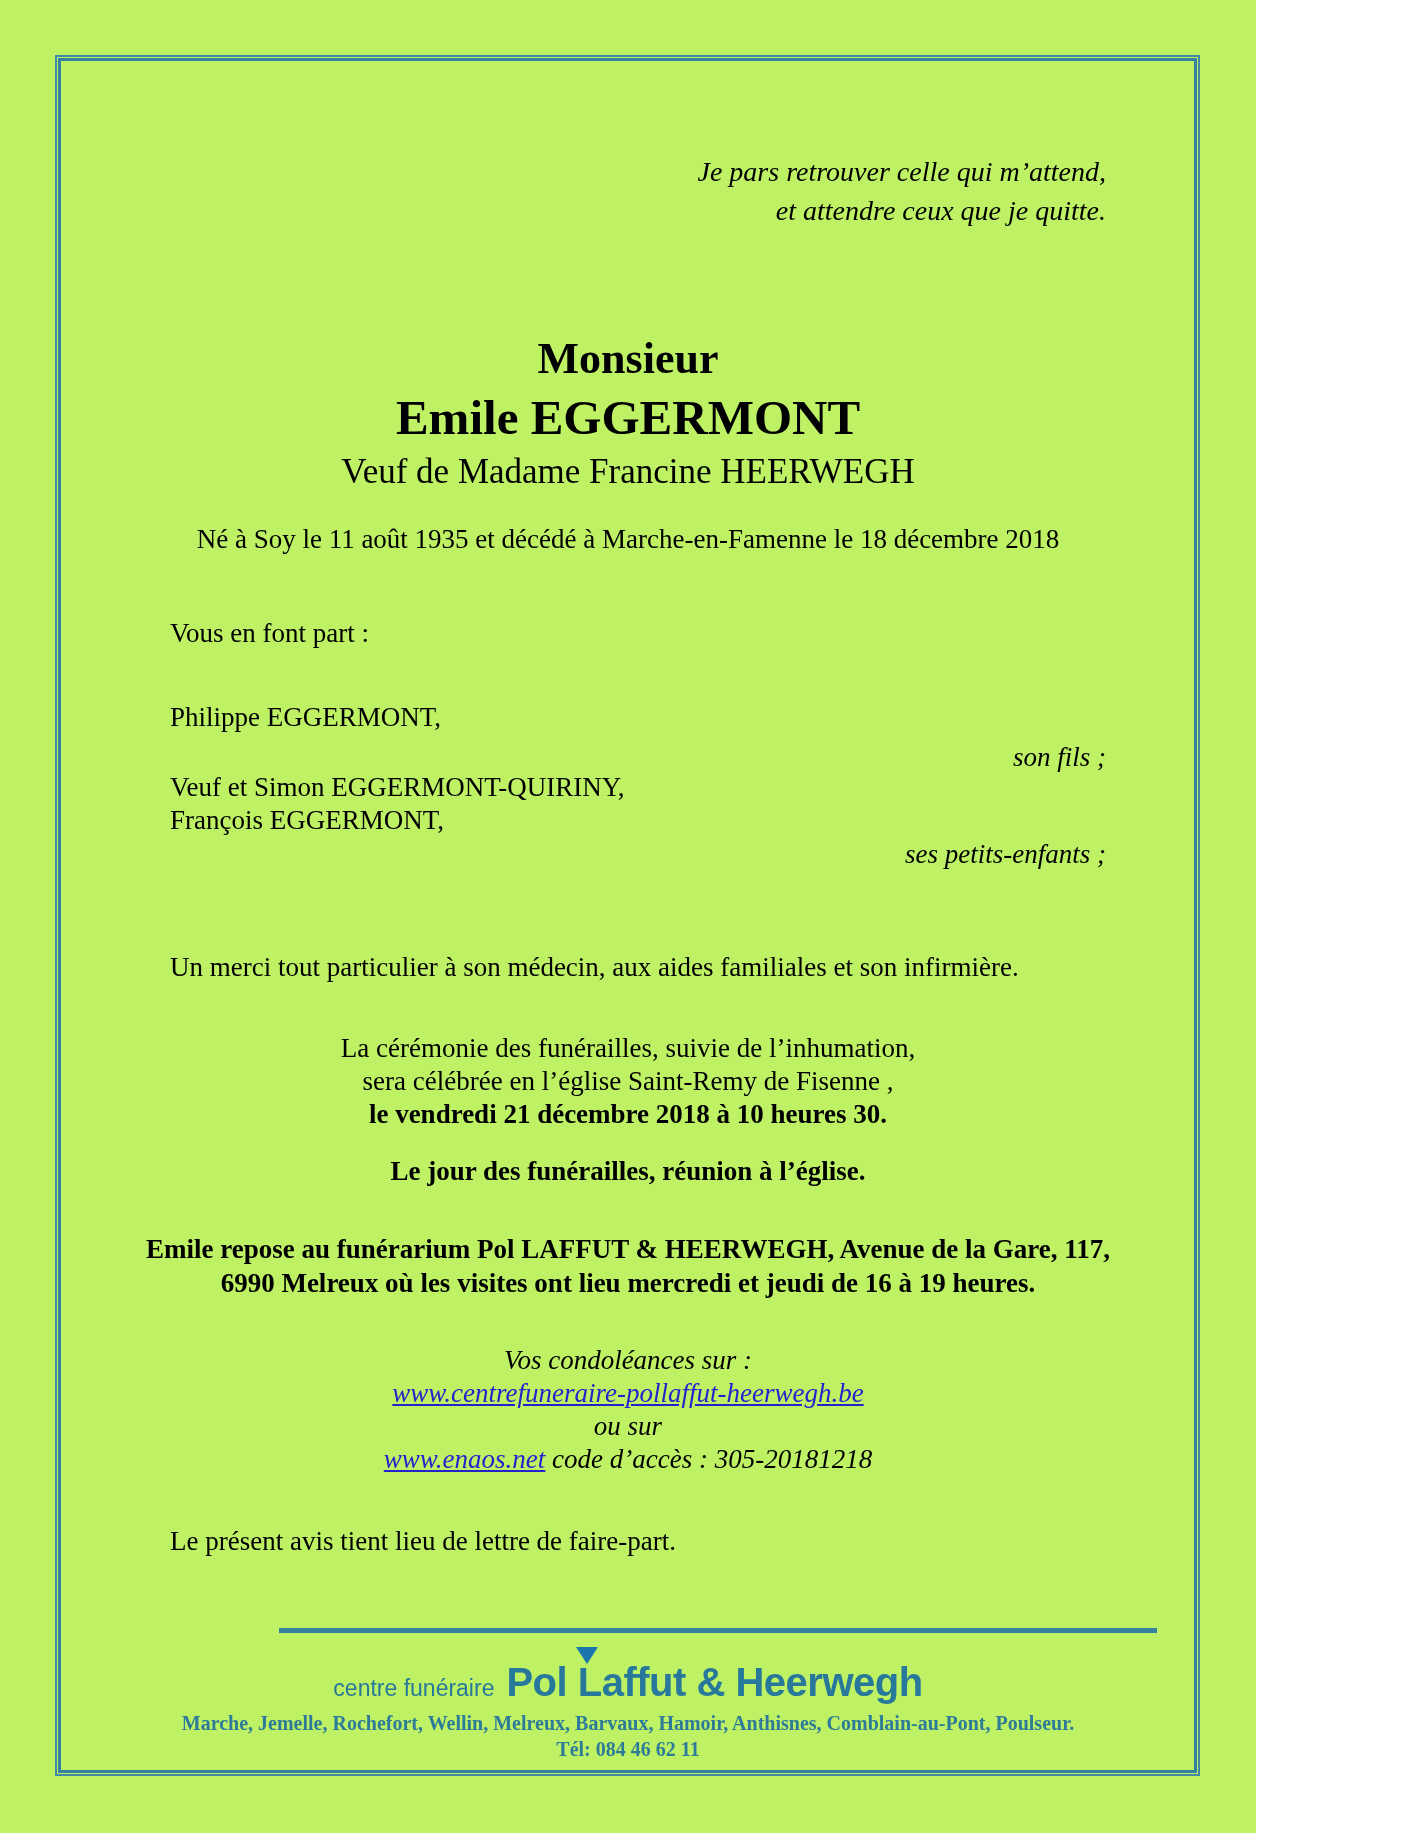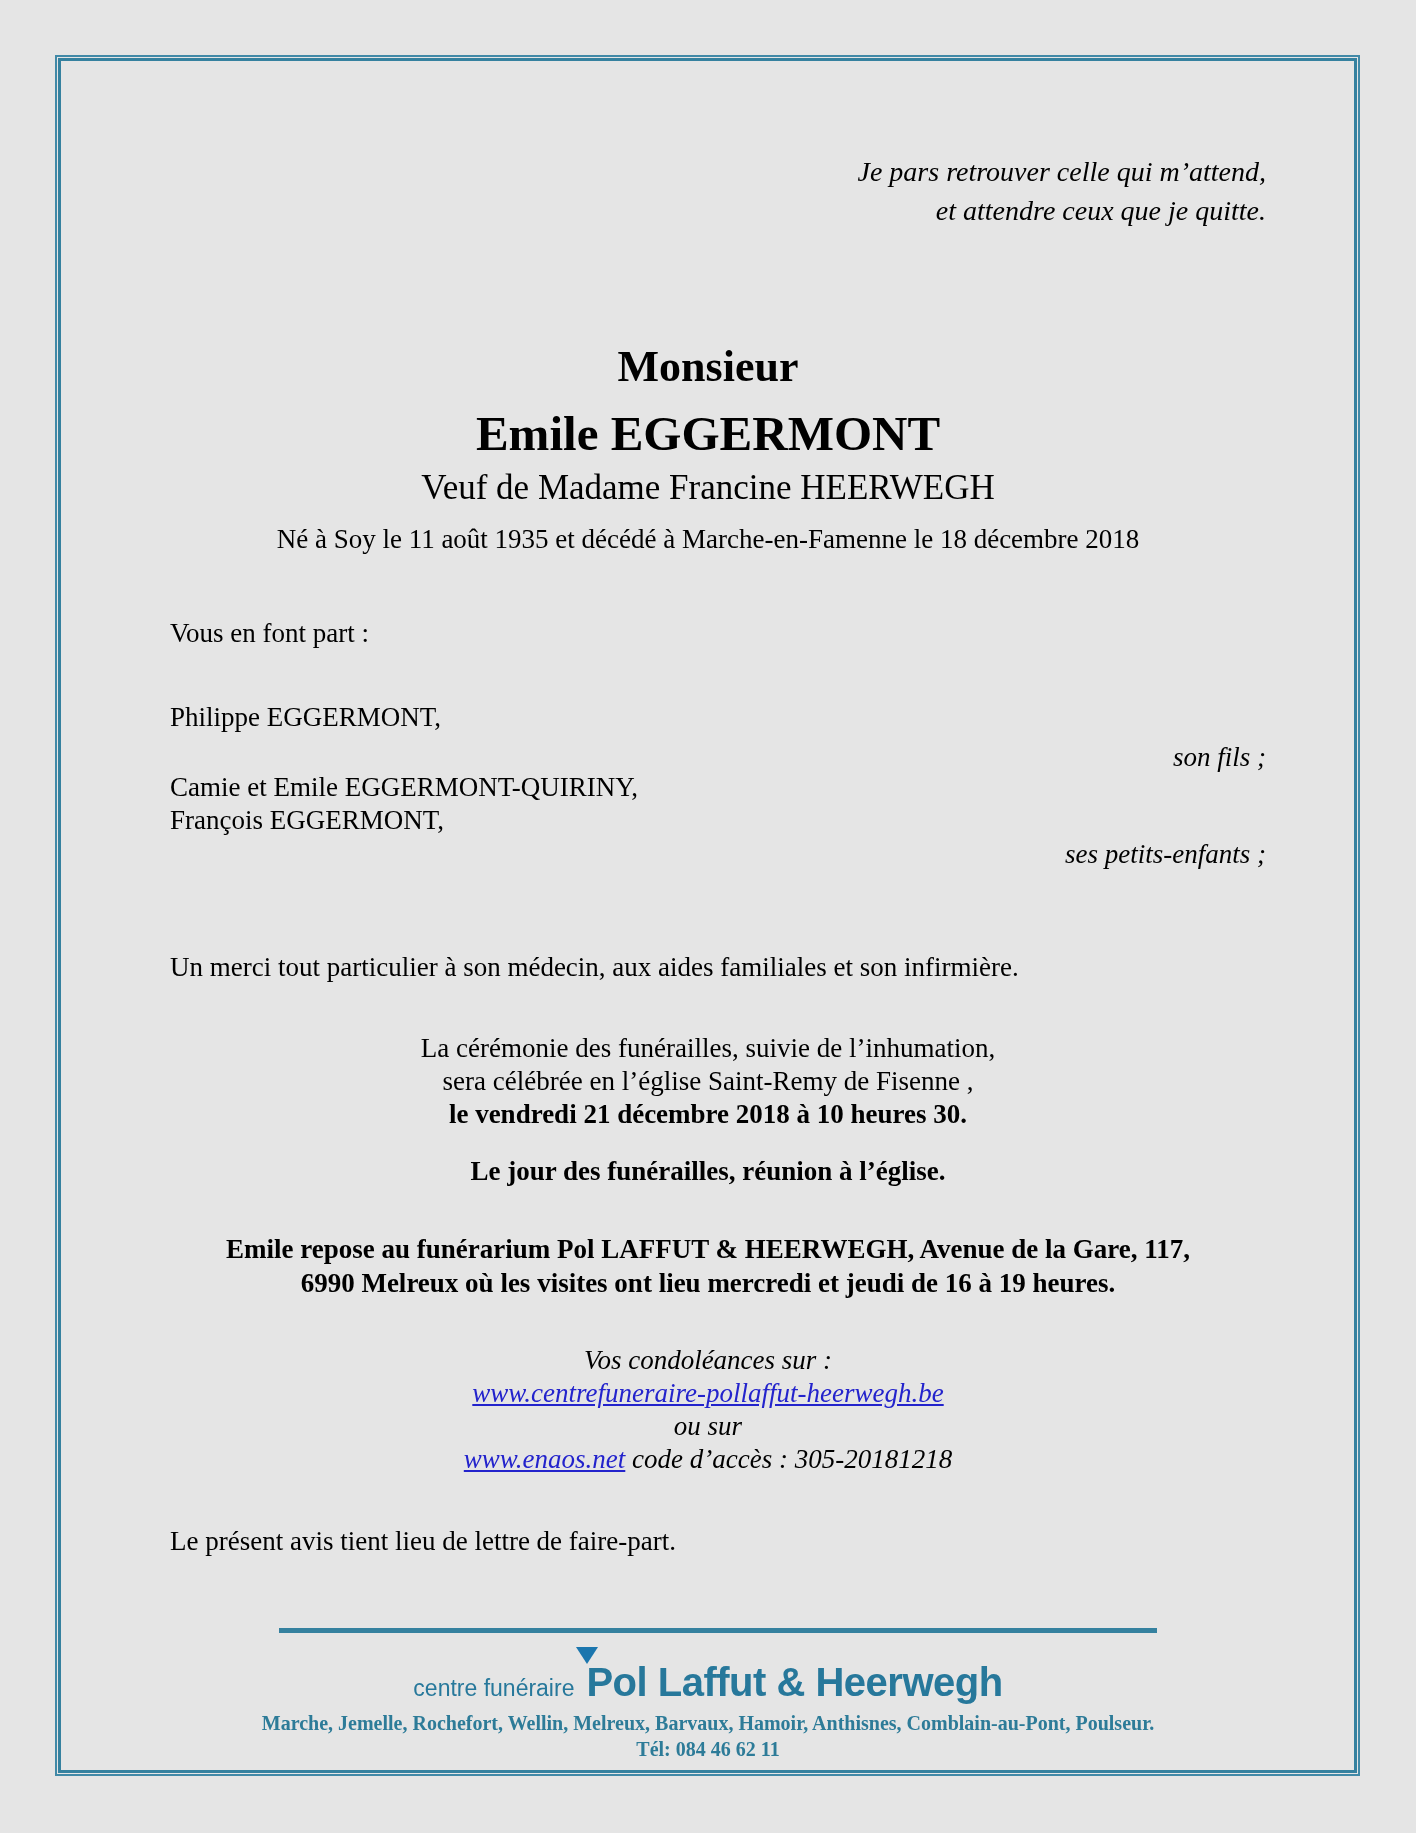--- a/index.html
+++ b/index.html
@@ -1,19 +1,19 @@
 <!DOCTYPE html>
 <html lang="fr"><head>
 <meta charset="utf-8">
 <style>
   html,body{margin:0;padding:0;background:#ffffff;}
   .page{
     position:relative;
-    width:1416px;height:1833px;
-    background:#e5e5e5;
+    width:1256px;height:1833px;
+    background:#bef264;
     font-family:"Liberation Serif", serif;
     color:#000000;
     overflow:hidden;
   }
   
   .frame{
     position:absolute;
     inset:55px 56px 57px 55px;
     border:2px solid #4189a7;
     pointer-events:none;
@@ -28,21 +28,21 @@
   .quote{
     top:152px;right:150px;
     text-align:right;
     font-style:italic;
     font-size:28px;line-height:39px;
   }
   .title-block{
     top:330px;left:0;right:0;
     text-align:center;
   }
-  .title-block .civility{font-size:44px;font-weight:bold;line-height:57px;margin:8px;}
+  .title-block .civility{font-size:44px;font-weight:bold;line-height:57px;margin:0;}
   .title-block .deceased-name{font-size:49px;font-weight:bold;line-height:62px;margin:0;}
   .title-block .widower{font-size:35px;font-weight:normal;line-height:46px;margin:0;}
   .life-dates{
     top:524px;left:0;right:0;
     text-align:center;
     font-size:27px;
   }
   .left-line{left:170px;font-size:27px;line-height:34px;}
   .right-line{right:150px;font-size:27px;line-height:34px;font-style:italic;text-align:right;}
   .center-line{left:0;right:0;text-align:center;font-size:27px;line-height:33px;}
@@ -104,21 +104,21 @@
     <div class="widower">Veuf de Madame Francine HEERWEGH</div>
   </div>
 
   <div class="abs life-dates">Né à Soy le 11 août 1935 et décédé à Marche-en-Famenne le 18 décembre 2018</div>
 
   <div class="abs left-line" style="top:616px;">Vous en font part :</div>
 
   <div class="abs left-line" style="top:700px;">Philippe EGGERMONT,</div>
   <div class="abs right-line" style="top:740px;">son fils ;</div>
 
-  <div class="abs left-line" style="top:770px;">Camie et Emile EGGERMONT-QUIRINY,</div>
+  <div class="abs left-line" style="top:770px;">Veuf et Simon EGGERMONT-QUIRINY,</div>
   <div class="abs left-line" style="top:803px;">François EGGERMONT,</div>
   <div class="abs right-line" style="top:837px;">ses petits-enfants ;</div>
 
 
   <div class="abs left-line" style="top:950px;">Un merci tout particulier à son médecin, aux aides familiales et son infirmière.</div>
 
   <div class="abs center-line ceremony">
     <div>La cérémonie des funérailles, suivie de l’inhumation,</div>
     <div>sera célébrée en l’église Saint-Remy de Fisenne ,</div>
     <div class="bold">le vendredi 21 décembre 2018 à 10 heures 30.</div>

